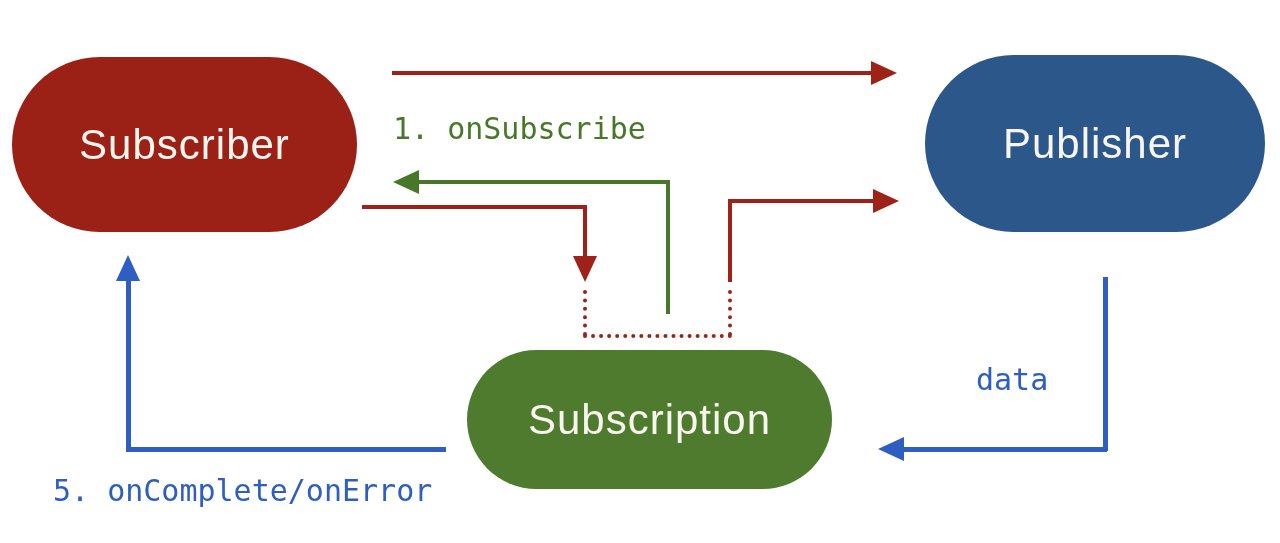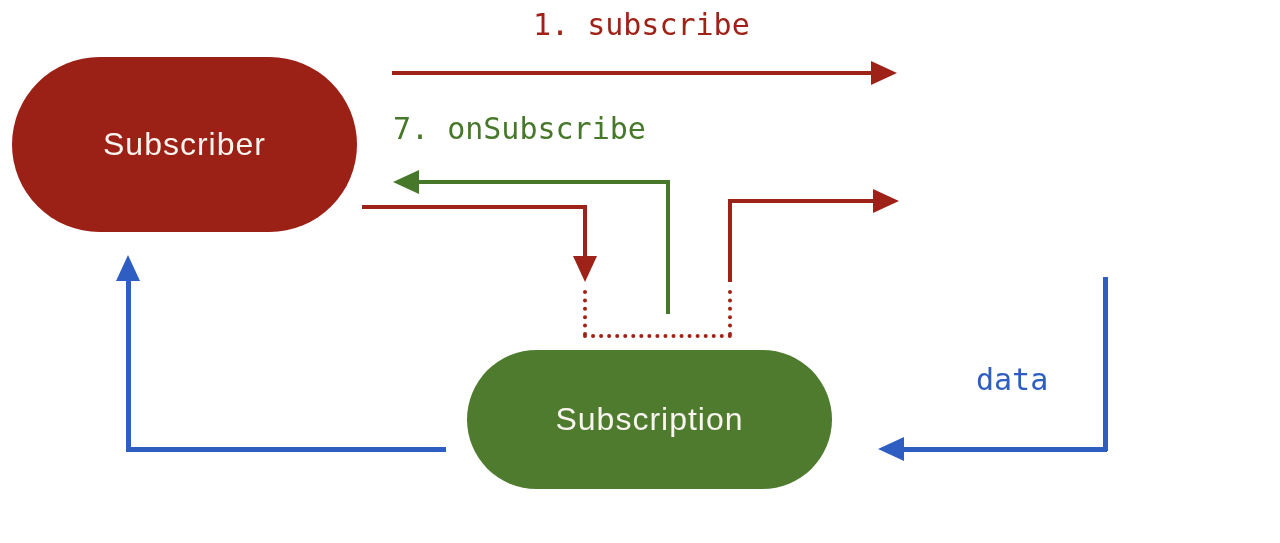--- a/index.html
+++ b/index.html
@@ -9,21 +9,21 @@
     --ink:#f8f4ee;
   }
   html,body{margin:0;padding:0;background:#fff;}
   .canvas{
     position:relative;width:1280px;height:543px;background:#ffffff;
     overflow:hidden;font-family:"Liberation Sans",sans-serif;
   }
   
   .node{
     position:absolute;display:flex;align-items:center;justify-content:center;
-    color:var(--ink);font-size:32px;letter-spacing:1px;border-radius:90px;
+    color:var(--ink);font-size:42px;letter-spacing:1px;border-radius:90px;
     font-family:"Liberation Sans",sans-serif;
   }
   .node-subscriber{left:12px;top:57px;width:345px;height:175px;background:var(--red-fill);}
   .node-publisher{left:925px;top:55px;width:340px;height:177px;background:var(--blue-fill);}
   .node-subscription{left:467px;top:350px;width:365px;height:139px;background:var(--green-fill);}
   
   .lbl{
     position:absolute;font-family:"DejaVu Sans Mono","Liberation Mono",monospace;
     font-size:30px;line-height:34px;white-space:nowrap;
   }
@@ -83,29 +83,31 @@
   .e45-head{left:116px;top:255px;}
 </style>
 </head>
 <body>
 
 <div class="canvas">
 
   <div class="node node-subscriber">
     <span>Subscriber</span>
   </div>
+  <div class="node node-publisher">
+    <span>Publisher</span>
+  </div>
   <div class="node node-subscription">
     <span>Subscription</span>
   </div>
 
-  <div class="lbl red lbl-subscribe">1. subscribe</div>
   <div class="seg red h e1-shaft"></div>
   <div class="head head-right red e1-head"></div>
 
-  <div class="lbl green lbl-onsubscribe">7. onSubscribe</div>
+  <div class="lbl green lbl-onsubscribe">1. onSubscribe</div>
   <div class="head head-left green e2-head"></div>
   <div class="seg green h e2-h"></div>
   <div class="seg green v e2-v"></div>
 
   <div class="seg red h e3-h"></div>
   <div class="seg red v e3-v"></div>
   <div class="head head-down red e3-head"></div>
 
   <div class="dot-v d1"></div>
   <div class="dot-h d2"></div>
@@ -113,17 +115,18 @@
 
   <div class="seg red v c-v"></div>
   <div class="seg red h c-h"></div>
   <div class="head head-right red c-head"></div>
 
   <div class="lbl blue lbl-data">data</div>
   <div class="seg blue v data-v"></div>
   <div class="seg blue h data-h"></div>
   <div class="head head-left blue data-head"></div>
 
+  <div class="lbl blue lbl-oncomplete">5. onComplete/onError</div>
   <div class="seg blue v e45-v"></div>
   <div class="seg blue h e45-h"></div>
   <div class="head head-up blue e45-head"></div>
 
 </div>
 
 </body></html>

